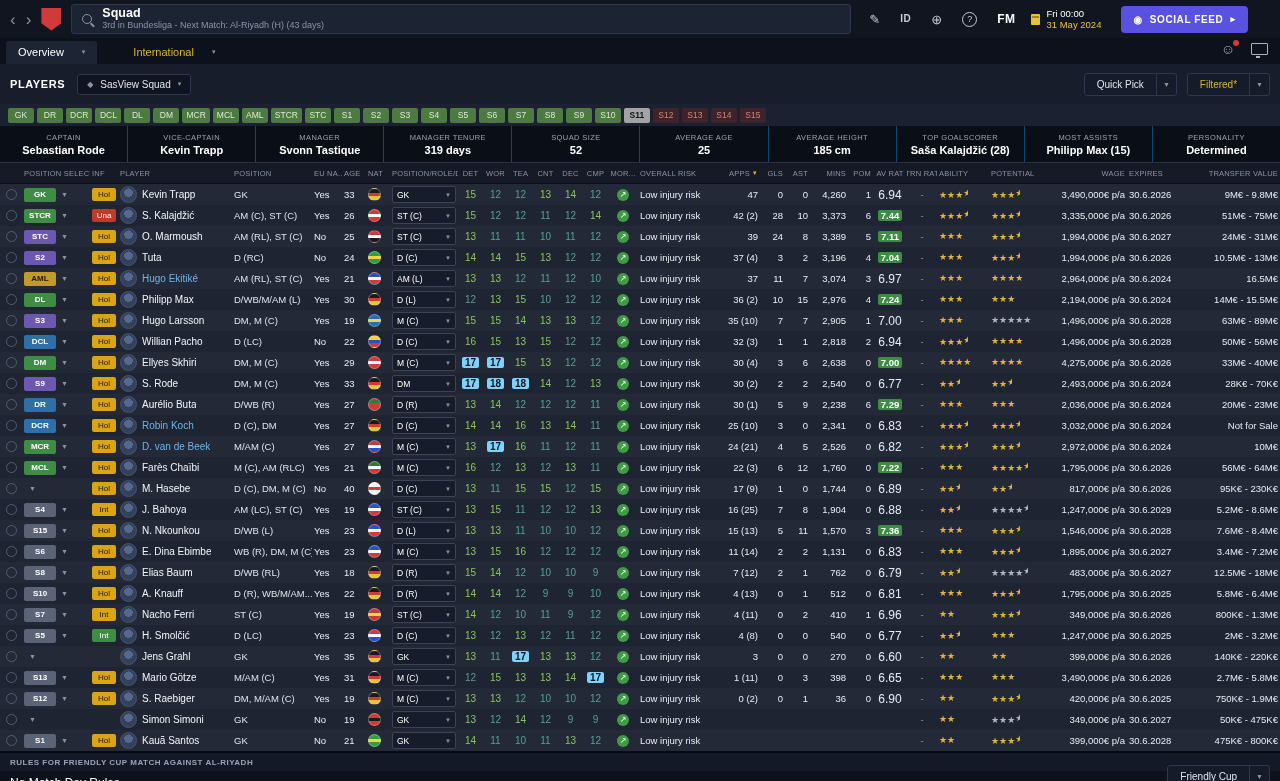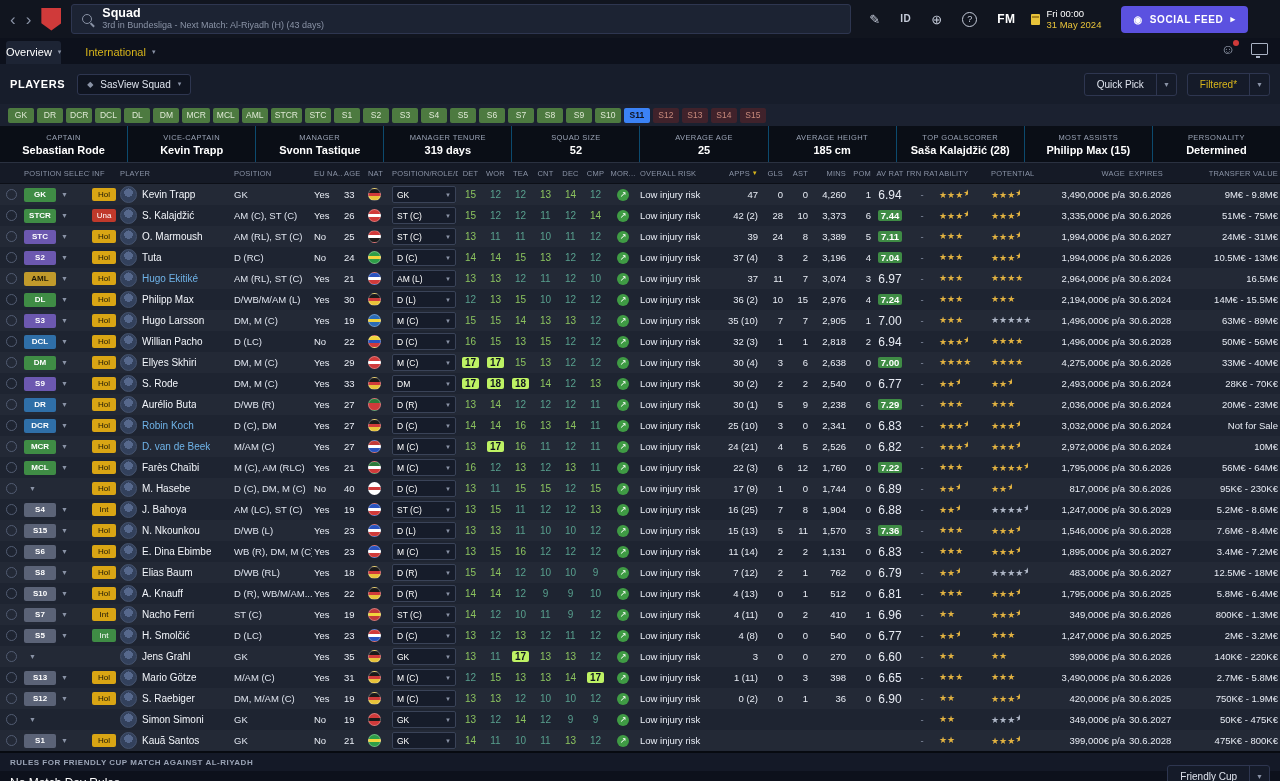--- a/index.html
+++ b/index.html
@@ -21,21 +21,21 @@
   .dateblock{display:flex;align-items:center;gap:6px;margin-left:6px;}
   .cal{width:9px;height:11px;background:#e8c33a;border-radius:1px;position:relative;flex:none;}
   .cal::after{content:'';position:absolute;top:2px;left:1px;right:1px;height:2px;background:#a8831c;}
   .dt-time{font-size:9.5px;color:#fff;line-height:11px;}
   .dt-date{font-size:9.5px;color:#e8c33a;line-height:11px;white-space:nowrap;}
   .social{margin-left:10px;height:27px;background:#5b51e0;border-radius:4px;display:flex;align-items:center;gap:7px;padding:0 12px;font-size:10px;font-weight:bold;letter-spacing:.6px;color:#fff;cursor:pointer;}
   .soc-ic{font-size:10px;}
   .soc-arrow{font-size:9px;}
   
   .tabbar{height:26px;background:#0d111c;display:flex;align-items:flex-end;padding:0 6px;position:relative;}
-  .tab{display:flex;align-items:center;gap:6px;font-size:11px;padding:5px 0 6px;cursor:pointer;color:#c6ccda;}
+  .tab{display:flex;align-items:center;gap:18px;font-size:11px;padding:5px 12px 6px;cursor:pointer;color:#c6ccda;}
   .tab.active{background:#1d2434;border-radius:3px 3px 0 0;color:#fff;}
   .tab.intl{color:#d8b51b;margin-left:24px;}
   .chev{font-size:7px;color:#8a93a6;}
   .tab-icons{position:absolute;right:12px;top:4px;display:flex;gap:16px;align-items:center;}
   .face{color:#aab3c4;font-size:14px;position:relative;line-height:1;}
   .reddot{position:absolute;top:-2px;right:-4px;width:6px;height:6px;background:#d03a3a;border-radius:50%;display:block;}
   .monitor{width:15px;height:10px;border:1.5px solid #aab3c4;border-radius:1px;position:relative;display:inline-block;}
   .monitor::after{content:'';position:absolute;left:4px;bottom:-4px;width:4px;height:2.5px;background:#aab3c4;}
   
   .playersbar{height:26px;background:#171d2b;display:flex;align-items:center;padding:7px 10px;gap:12px;}
@@ -44,21 +44,21 @@
   .sv-dia{font-size:8px;color:#8a93a6;}
   .pb-right{margin-left:auto;display:flex;gap:10px;}
   .segbtn{display:flex;height:21px;border:1px solid #2e3650;border-radius:3px;overflow:hidden;cursor:pointer;background:#151b29;}
   .segbtn .main{display:flex;align-items:center;padding:0 12px;font-size:10px;color:#dfe4ee;}
   .segbtn .drop{display:flex;align-items:center;padding:0 6px;border-left:1px solid #2e3650;font-size:7px;color:#8a93a6;}
   .segbtn.filtered .main{color:#d8b51b;}
   
   .filterrow{height:22px;background:#1b2130;display:flex;align-items:center;gap:3px;padding:0 8px;}
   .fbtn{height:15px;min-width:18px;padding:0 4px;border-radius:2px;font-size:8.5px;display:flex;align-items:center;justify-content:center;color:#dfe9d5;cursor:pointer;}
   .fbtn.green{background:#4d7a40;}
-  .fbtn.sel{background:#3b82f6;color:#10141f;font-weight:bold;}
+  .fbtn.sel{background:#a3a3a3;color:#10141f;font-weight:bold;}
   .fbtn.dark{background:#40222b;color:#c88a7c;}
   
   .summary{height:36px;background:#0a0e16;display:flex;border-bottom:1px solid #2a3140;}
   .sumcol{flex:1;display:flex;flex-direction:column;align-items:center;justify-content:center;border-left:1px solid #0c4a6e;overflow:hidden;}
   .sumcol:first-child{border-left:none;}
   .sumlabel{font-size:7.5px;color:#9aa3b5;letter-spacing:.4px;white-space:nowrap;}
   .sumvalue{font-size:11px;font-weight:bold;color:#fff;margin-top:2px;white-space:nowrap;}
   
   .grid{display:grid;grid-template-columns:22px 68px 28px 114px 80px 30px 24px 24px 68px 25px 25px 25px 25px 25px 25px 30px 84px 38px 25px 25px 38px 25px 34px 30px 52px 52px 86px 62px 91px;align-items:center;}
   .thead{height:20px;background:#151a26;border-bottom:1px solid #0c0f17;}
@@ -87,21 +87,21 @@
   .avatar{width:15px;height:15px;border-radius:50%;background:radial-gradient(circle at 50% 38%,#56688c 0 35%,#33415c 36%);border:1px solid #46546f;flex:none;margin-right:5px;}
   .pname{font-size:10px;color:#f2f5fa;overflow:hidden;text-overflow:ellipsis;}
   .pname.blue{color:#6fb3e8;}
   .c-position{font-size:9.5px;color:#dfe4ee;}
   .flagdot{width:11px;height:11px;border-radius:50%;border:1px solid rgba(255,255,255,.3);flex:none;}
   .rolebox{width:62px;height:15px;border:1px solid #3a4358;background:#161c2a;border-radius:2px;font-size:8.5px;display:flex;align-items:center;justify-content:space-between;padding:0 4px;color:#fff;}
   .rolebox i{font-style:normal;font-size:6px;color:#8a93a6;}
   .att{font-size:10px;}
   .att.low{color:#58a08e;}
   .att.mid{color:#8cc45f;}
-  .att.hi{background:#bef264;color:#0e1420;font-weight:bold;border-radius:2px;padding:0 3px;}
+  .att.hi{background:#7dd3fc;color:#0e1420;font-weight:bold;border-radius:2px;padding:0 3px;}
   .mordot{width:12px;height:12px;border-radius:50%;background:#3f9b44;color:#fff;font-size:8px;display:flex;align-items:center;justify-content:center;line-height:1;}
   .riskt{font-size:9.5px;color:#e8ecf4;}
   .stat{font-size:9.5px;color:#e8ecf4;}
   .avpill{background:#3f8c45;color:#fff;font-weight:bold;border-radius:2px;padding:0 3px;font-size:9.5px;}
   .avplain{font-size:12px;color:#e8ecf4;}
   .trnt{color:#8a93a6;font-size:9.5px;}
   .stars{color:#e3b341;font-size:9px;white-space:nowrap;line-height:1;}
   .stars.silver{color:#aeb6c6;}
   .st{display:inline-block;}
   .st.half{width:.55em;overflow:hidden;}

